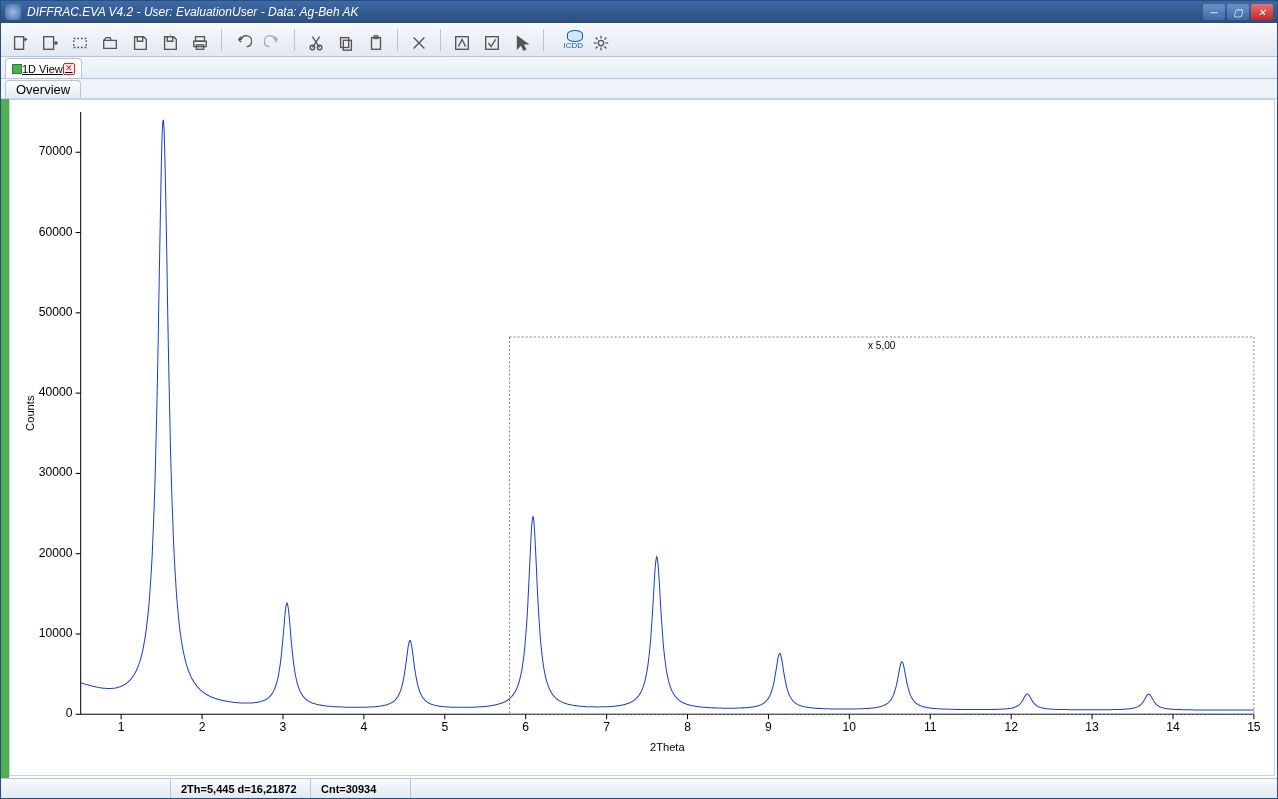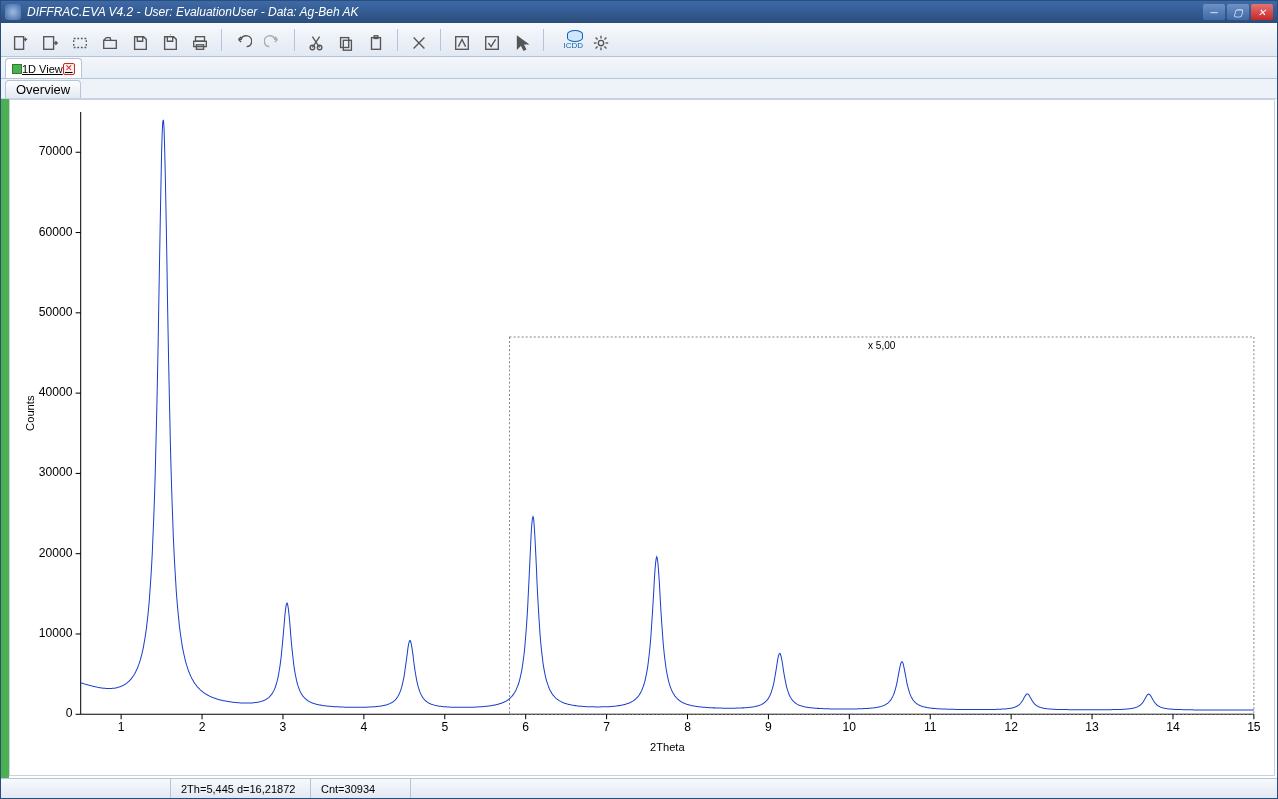--- a/index.html
+++ b/index.html
@@ -40,21 +40,21 @@
   .plot-zone { flex:1; border:1px solid #c7d2e2; margin:0 2px 2px 0; position:relative; background:#fff; }
   
   .chart-wrap { position:absolute; inset:6px 10px 18px 10px; }
   svg.chart { width:100%; height:100%; }
   .axis-label { font-size:11px; fill:#000; }
   .zoom-rect { stroke:#888; stroke-dasharray:2 2; fill:none; }
   .zoom-label { font-size:10px; fill:#000; }
   .data-line { stroke:#1a3fcb; stroke-width:1; fill:none; }
   
   .statusbar { height:20px; background:linear-gradient(#f7f9fc,#e2e9f3); border-top:1px solid #b6c4d8; display:flex; align-items:center; font-size:11px;}
-  .status-cell { border-right:1px solid #b6c4d8; height:100%; display:flex; align-items:center; padding:0 10px;}
+  .status-cell { border-right:1px solid #b6c4d8; height:100%; display:flex; align-items:center; padding:0 10px;font-weight:bold;}
   .status-cell.first { width:170px; }
   .status-cell.mid { width:140px; }
   .status-cell.cnt { width:100px; }
 </style>
 </head>
 <body>
 
 <div class="window">
 
   <div class="titlebar">

